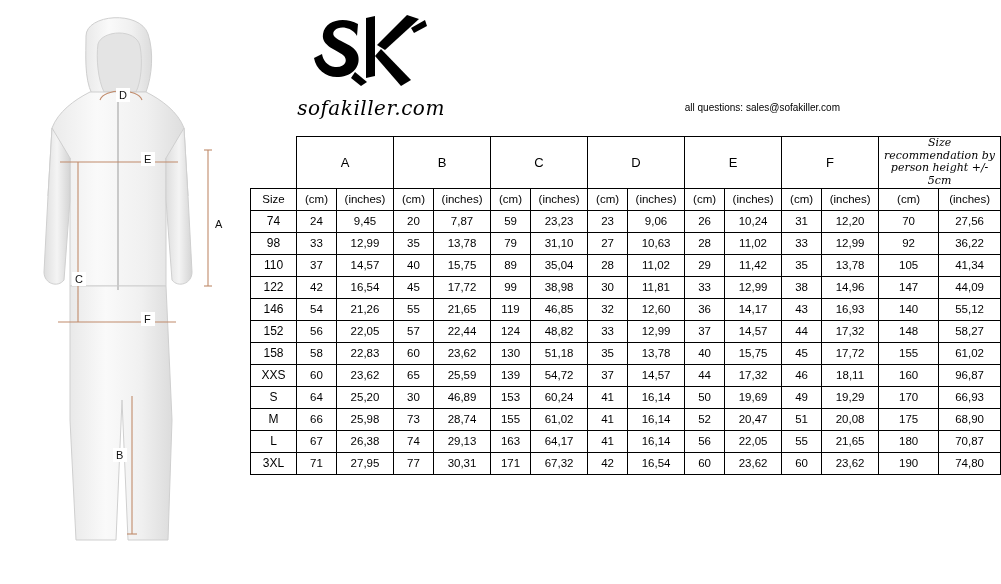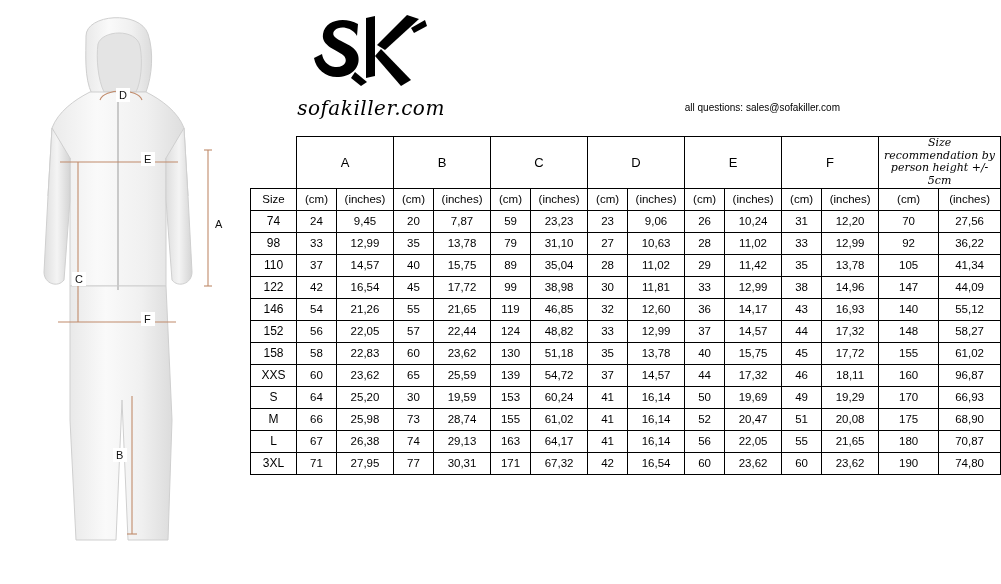--- a/index.html
+++ b/index.html
@@ -393,21 +393,21 @@
           <td>46</td>
           <td>18,11</td>
           <td>160</td>
           <td>96,87</td>
         </tr>
         <tr>
           <td class="size-label">S</td>
           <td>64</td>
           <td>25,20</td>
           <td>30</td>
-          <td>19,59</td>
+          <td>46,89</td>
           <td>153</td>
           <td>60,24</td>
           <td>41</td>
           <td>16,14</td>
           <td>50</td>
           <td>19,69</td>
           <td>49</td>
           <td>19,29</td>
           <td>170</td>
           <td>66,93</td>

